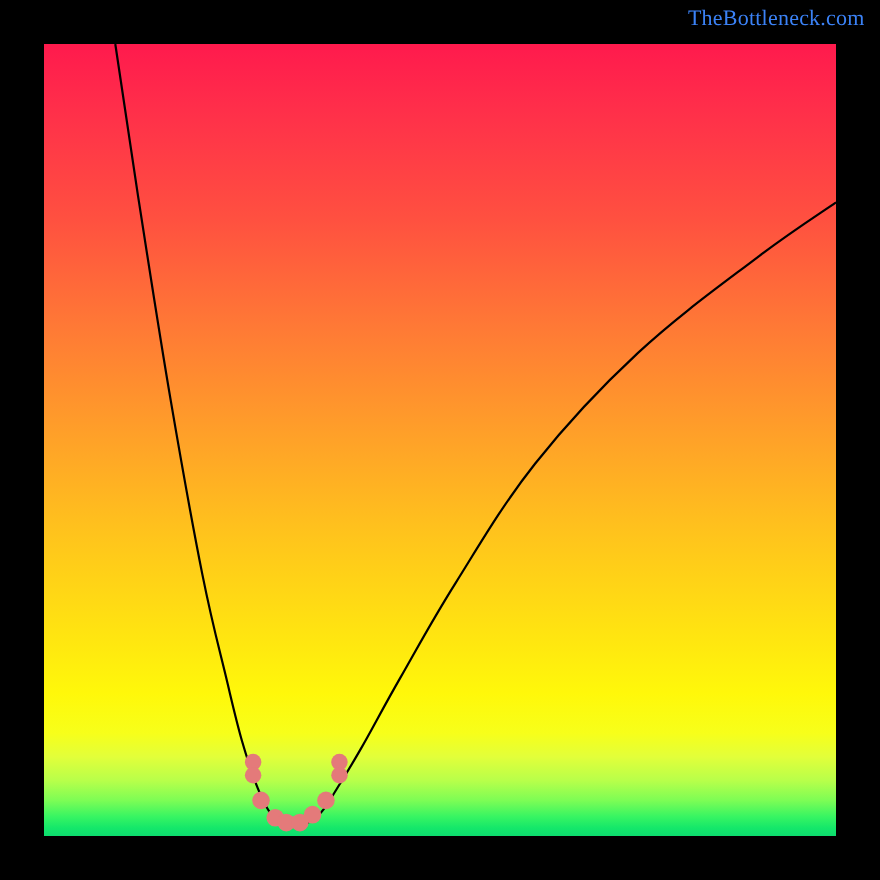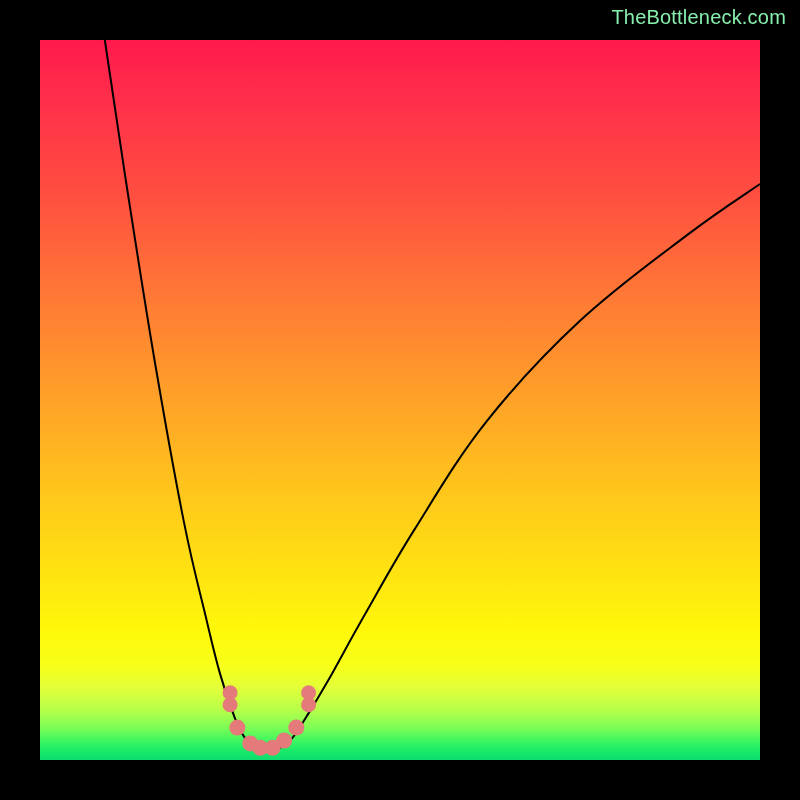--- a/index.html
+++ b/index.html
@@ -40,23 +40,24 @@
       #7dfd55 95.5%,
       #39f562 97.5%,
       #14e76a 99%,
       #0ddc6e 100%
     );
   }
   .watermark {
     position: absolute;
     top: 6px;
     right: 14px;
-    color: #86efac;
+    color: #3b82f6;
     font-size: 20px;
     letter-spacing: 0.2px;
+    font-family: Liberation Serif, serif;
   }
   svg.curve {
     position: absolute;
     inset: 0;
     width: 720px;
     height: 720px;
     overflow: visible;
   }
   .main-curve {
     fill: none;

